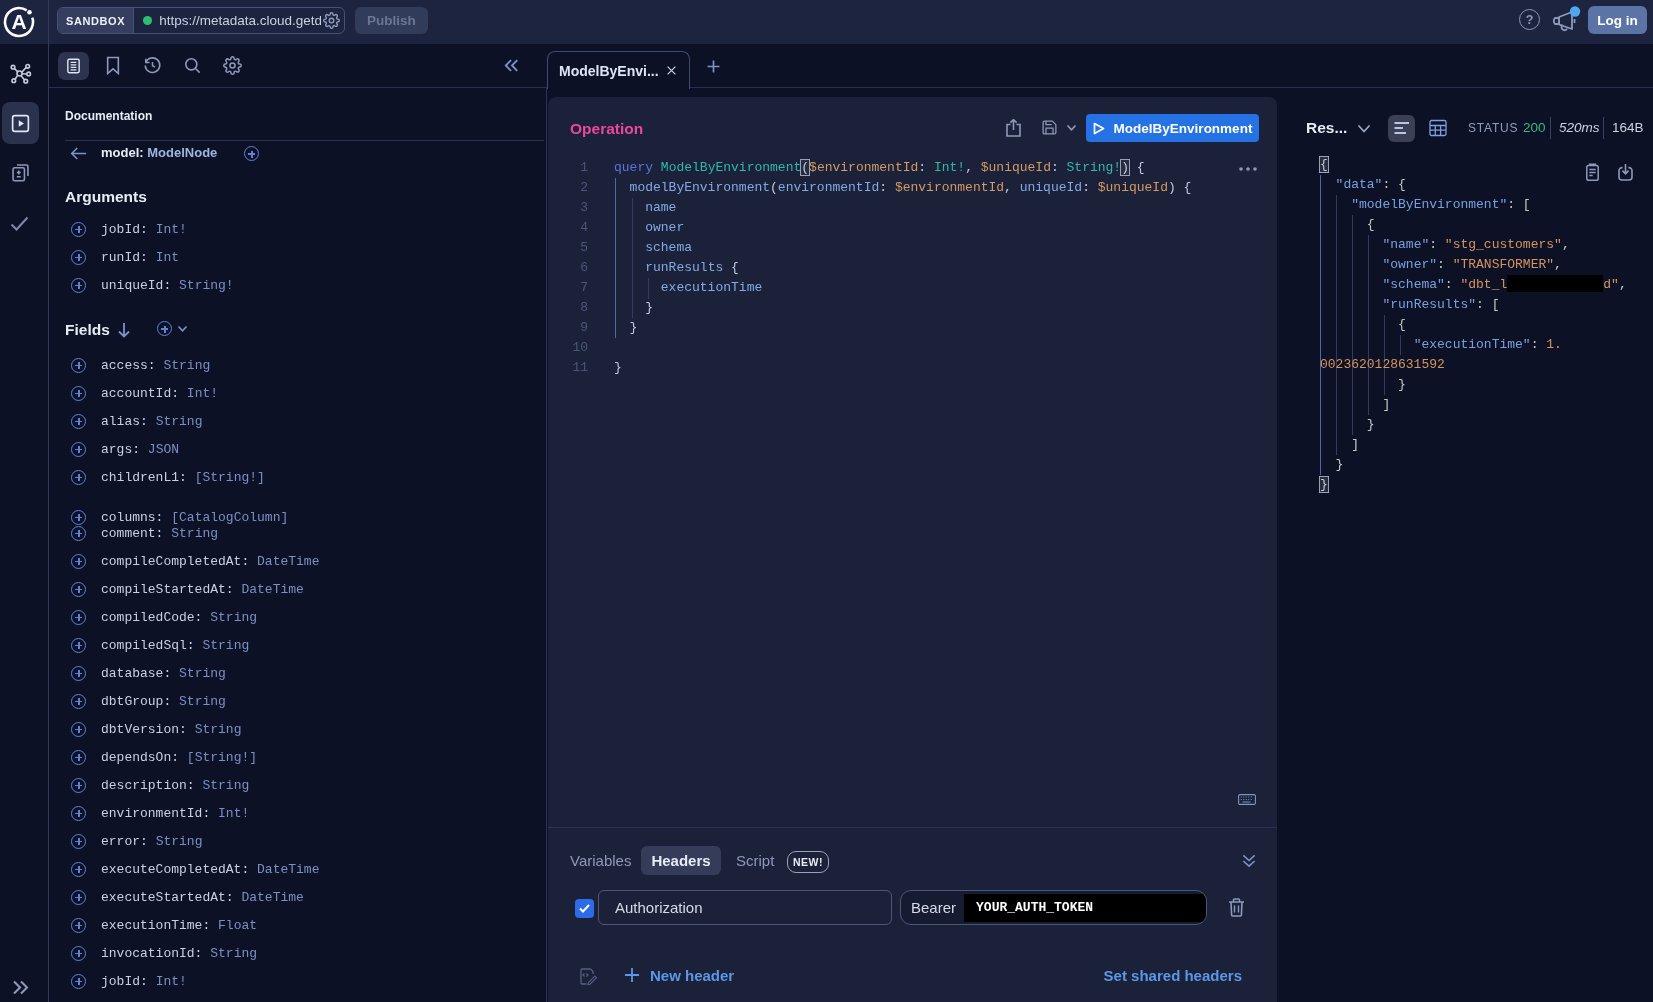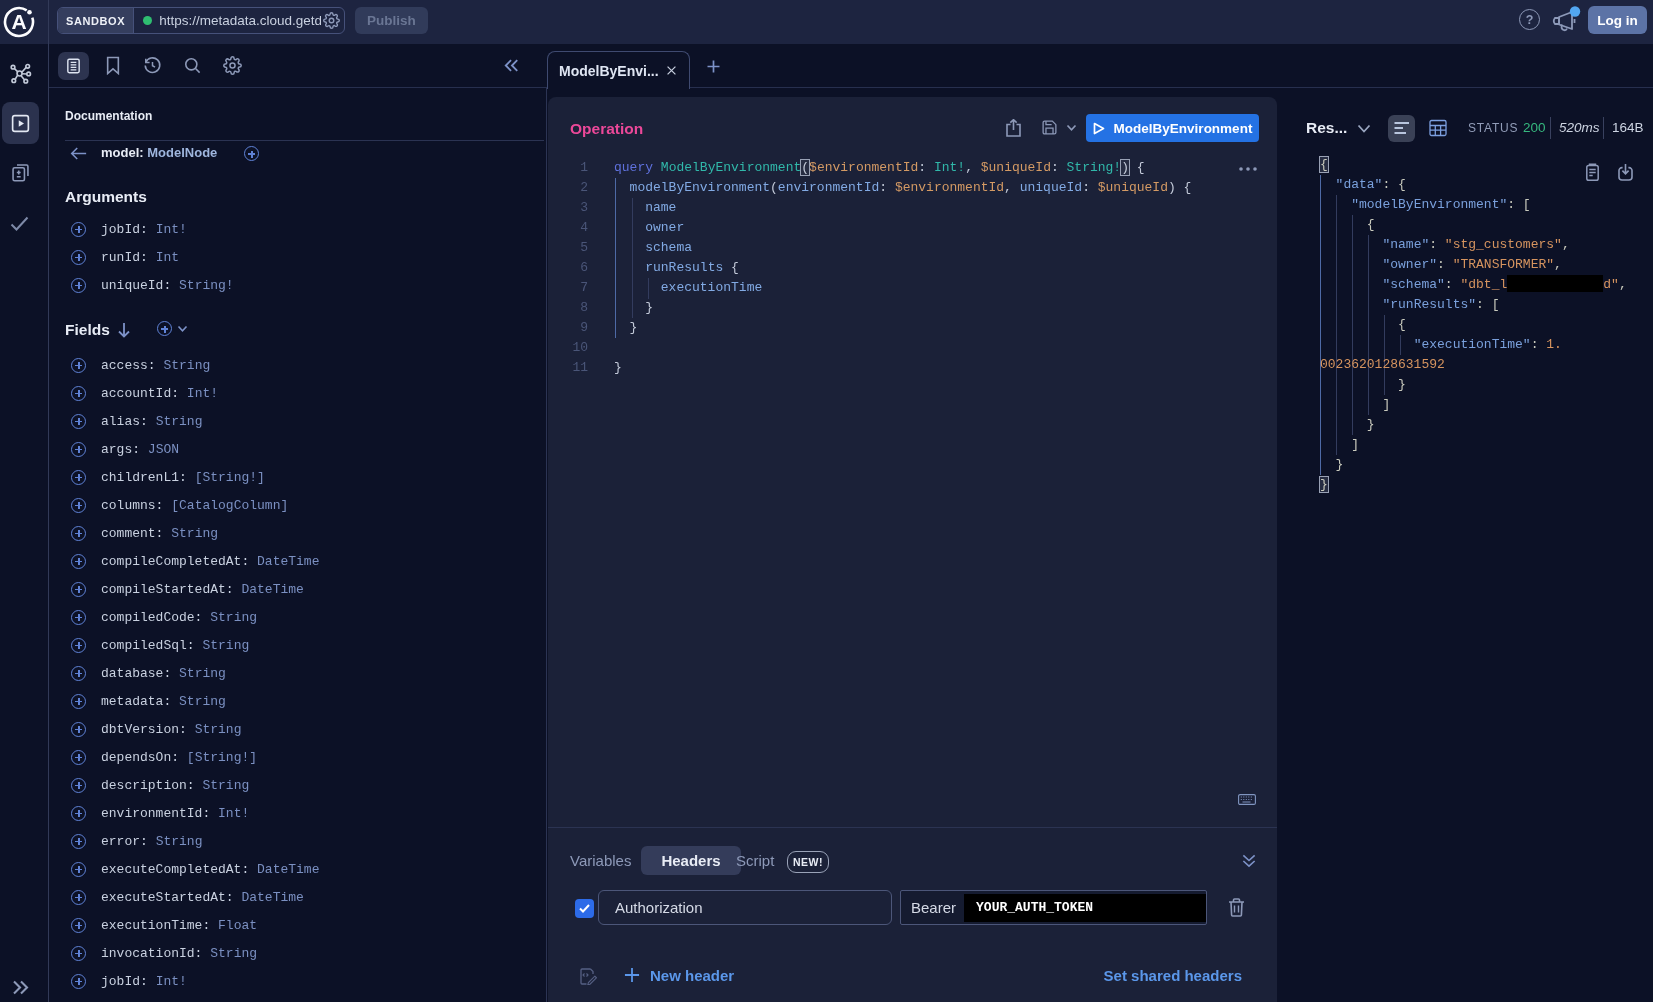--- a/index.html
+++ b/index.html
@@ -208,21 +208,21 @@
       <span><span class="fn">alias:</span> <span class="ft">String</span></span>
     </div>
   <div class="docrow" style="top:435px;">
       <span class="cp"></span>
       <span><span class="fn">args:</span> <span class="ft">JSON</span></span>
     </div>
   <div class="docrow" style="top:463px;">
       <span class="cp"></span>
       <span><span class="fn">childrenL1:</span> <span class="ft">[String!]</span></span>
     </div>
-  <div class="docrow" style="top:491px;">
+  <div class="docrow" style="top:503px;">
       <span class="cp"></span>
       <span><span class="fn">columns:</span> <span class="ft">[CatalogColumn]</span></span>
     </div>
   <div class="docrow" style="top:519px;">
       <span class="cp"></span>
       <span><span class="fn">comment:</span> <span class="ft">String</span></span>
     </div>
   <div class="docrow" style="top:547px;">
       <span class="cp"></span>
       <span><span class="fn">compileCompletedAt:</span> <span class="ft">DateTime</span></span>
@@ -238,21 +238,21 @@
   <div class="docrow" style="top:631px;">
       <span class="cp"></span>
       <span><span class="fn">compiledSql:</span> <span class="ft">String</span></span>
     </div>
   <div class="docrow" style="top:659px;">
       <span class="cp"></span>
       <span><span class="fn">database:</span> <span class="ft">String</span></span>
     </div>
   <div class="docrow" style="top:687px;">
       <span class="cp"></span>
-      <span><span class="fn">metadata:</span> <span class="ft">String</span></span>
+      <span><span class="fn">dbtGroup:</span> <span class="ft">String</span></span>
     </div>
   <div class="docrow" style="top:715px;">
       <span class="cp"></span>
       <span><span class="fn">dbtVersion:</span> <span class="ft">String</span></span>
     </div>
   <div class="docrow" style="top:743px;">
       <span class="cp"></span>
       <span><span class="fn">dependsOn:</span> <span class="ft">[String!]</span></span>
     </div>
   <div class="docrow" style="top:771px;">
@@ -361,41 +361,41 @@
   </div>
   <div class="abs" style="top:794px;left:1238px;color:#8095c0;">
     <svg width="18" height="11" viewBox="0 0 18 11" fill="none" stroke="currentColor" stroke-width="1.1">
       <rect x="0.6" y="0.6" width="16.8" height="9.8" rx="1.4"></rect>
       <path d="M2.8 3 l1 0 M5.3 3 l1 0 M7.8 3 l1 0 M10.3 3 l1 0 M12.8 3 l1 0 M2.8 5.5 l1 0 M5.3 5.5 l1 0 M7.8 5.5 l1 0 M10.3 5.5 l1 0 M12.8 5.5 l1 0 M4.5 8 l8 0" stroke-width="1"></path>
     </svg>
   </div>
 
   <div class="abs" style="top:827px;left:548px;width:729px;height:1px;background:#2b3352;"></div>
   <div class="abs" style="top:852px;left:570px;font-size:15px;color:#8d99b8;">Variables</div>
-  <div class="abs" style="top:846px;left:641px;width:100px;height:29px;background:#343c5a;border-radius:6px;display:flex;align-items:center;justify-content:center;">
+  <div class="abs" style="top:846px;left:641px;width:80px;height:29px;background:#343c5a;border-radius:6px;display:flex;align-items:center;justify-content:center;">
     <span class="b" style="font-size:15px;color:#e8ecf5;">Headers</span>
   </div>
   <div class="abs" style="top:852px;left:736px;font-size:15px;color:#8d99b8;">Script</div>
   <div class="abs" style="top:851px;left:787px;width:42px;height:22px;border:1px solid #9aa3b8;border-radius:9px;display:flex;align-items:center;justify-content:center;">
     <span class="b" style="font-size:10.5px;color:#e8ecf5;letter-spacing:0.5px;">NEW!</span>
   </div>
   <div class="abs" style="top:853px;left:1241px;color:#7d92c8;">
     <svg width="16" height="16" viewBox="0 0 17 17" fill="none" stroke="currentColor" stroke-width="1.7">
       <path d="M2.5 2.5 L8.5 8 L14.5 2.5 M2.5 8.5 L8.5 14 L14.5 8.5"></path>
     </svg>
   </div>
   <div class="abs" style="top:899px;left:575px;width:19px;height:19px;background:#2d6be8;border-radius:4px;display:flex;align-items:center;justify-content:center;">
     <svg width="11" height="9" viewBox="0 0 11 9" fill="none" stroke="#ffffff" stroke-width="2">
       <path d="M1 4.5 L4 7.5 L10 1"></path>
     </svg>
   </div>
   <div class="abs" style="top:890px;left:598px;width:294px;height:35px;border:1px solid #4c5679;border-radius:6px;display:flex;align-items:center;padding-left:16px;">
     <span style="font-size:15px;color:#d5dae6;">Authorization</span>
   </div>
-  <div class="abs" style="top:890px;left:900px;width:307px;height:35px;border:1px solid #4c5679;border-radius:2px;background:#151b30;display:flex;align-items:center;padding-left:10px;overflow:hidden;">
+  <div class="abs" style="top:890px;left:900px;width:307px;height:35px;border:1px solid #4c5679;border-radius:11px;background:#151b30;display:flex;align-items:center;padding-left:10px;overflow:hidden;">
     <span style="font-size:15px;color:#d5dae6;">Bearer</span>
     <span style="background:#000000;height:28px;display:flex;align-items:center;padding:0 12px;margin-left:8px;">
       <span class="mono b" style="font-size:13px;color:#ffffff;">YOUR_AUTH_TOKEN</span>
     </span>
     <span style="background:#000000;height:28px;flex:1;"></span>
   </div>
   <div class="abs" style="top:898px;left:1228px;color:#8d99b8;">
     <svg width="17" height="19" viewBox="0 0 17 19" fill="none" stroke="currentColor" stroke-width="1.6">
       <path d="M1 4 L16 4 M5.5 4 L5.5 2 a1 1 0 0 1 1 -1 L10.5 1 a1 1 0 0 1 1 1 L11.5 4 M3 4 L3.6 17 a1 1 0 0 0 1 1 L12.4 18 a1 1 0 0 0 1 -1 L14 4"></path>
       <path d="M6.5 7.5 L6.5 14.5 M10.5 7.5 L10.5 14.5" stroke-width="1.4"></path>

